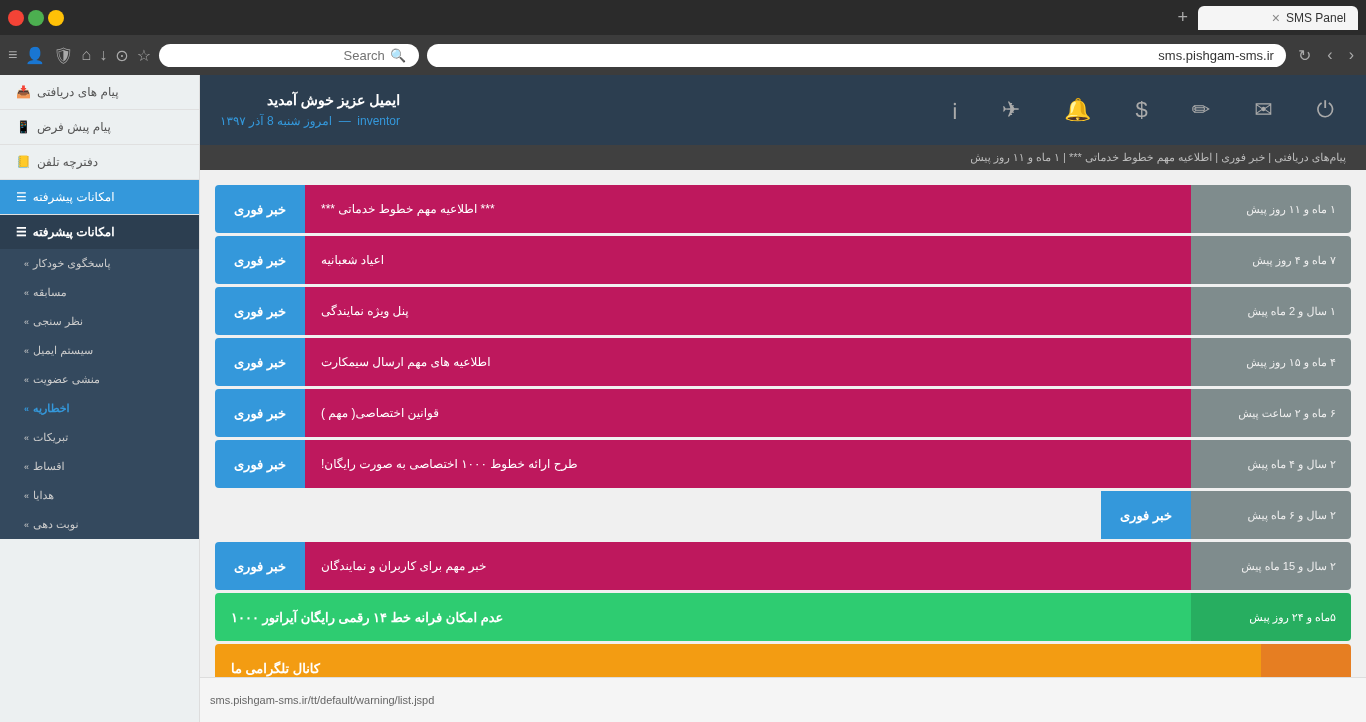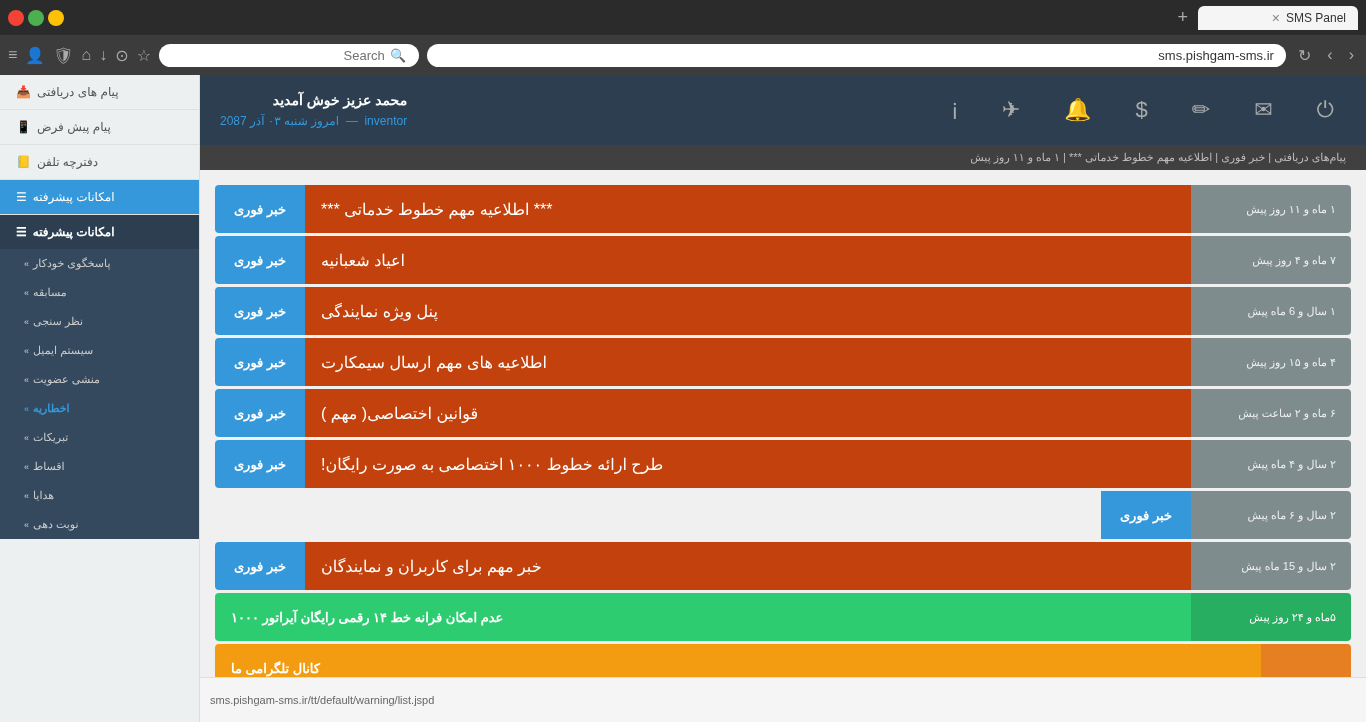--- a/index.html
+++ b/index.html
@@ -41,21 +41,21 @@
     
     .info-bar { background: #404040; padding: 6px 20px; font-size: 11px; color: #bbb; text-align: right; direction: rtl; }
 
     
     .content-wrapper { padding: 15px; overflow-y: auto; flex: 1; }
 
     
     .message-list { display: flex; flex-direction: column; gap: 3px; }
     .message-row { display: flex; align-items: stretch; border-radius: 4px; overflow: hidden; min-height: 48px; }
     .msg-type { background: #3498db; color: white; font-size: 13px; font-weight: bold; padding: 8px 16px; display: flex; align-items: center; min-width: 90px; justify-content: center; }
-    .msg-content { background: #c2410c; color: white; font-size: 16px; padding: 8px 16px; flex: 1; display: flex; align-items: center; justify-content: flex-end; text-align: right; }
+    .msg-content { background: #be185d; color: white; font-size: 12px; padding: 8px 16px; flex: 1; display: flex; align-items: center; justify-content: flex-end; text-align: right; }
     .msg-date { background: #7f8c8d; color: #eee; font-size: 11px; padding: 8px 15px; display: flex; align-items: center; min-width: 160px; justify-content: flex-start; }
     .message-row.green .msg-content { background: #2ecc71; }
     .message-row.green .msg-date { background: #27ae60; color: white; }
 
     
     .message-row.orange .msg-type { background: #e67e22; }
     .message-row.orange .msg-content { background: #f39c12; }
 
     
     .sidebar { width: 200px; background: #ecf0f1; border-right: 1px solid #ddd; overflow-y: auto; display: flex; flex-direction: column; }
@@ -114,45 +114,45 @@
 
     <div class="top-nav">
       <span class="nav-icon">⏻</span>
       <span class="nav-icon">✉</span>
       <span class="nav-icon">✏</span>
       <span class="nav-icon">$</span>
       <span class="nav-icon">🔔</span>
       <span class="nav-icon">✈</span>
       <span class="nav-icon">ℹ</span>
       <div class="user-info">
-        <div class="user-name">محمد عزیز خوش آمدید</div>
+        <div class="user-name">ایمیل عزیز خوش آمدید</div>
         <div class="user-sub">
           <span>inventor</span>
           &nbsp;—&nbsp;
-          <span>امروز شنبه ۰۳ آذر 2087</span>
+          <span>امروز شنبه 8 آذر ۱۳۹۷</span>
         </div>
       </div>
     </div>
 
     <div class="info-bar">پیام‌های دریافتی | خبر فوری | اطلاعیه مهم خطوط خدماتی *** | ۱ ماه و ۱۱ روز پیش</div>
 
     <div class="content-wrapper">
       <div class="message-list" id="msg-list">
       <div class="message-row ">
       <div class="msg-date">۱ ماه و ۱۱ روز پیش</div>
       <div class="msg-content">*** اطلاعیه مهم خطوط خدماتی ***</div>
       <div class="msg-type">خبر فوری</div>
     </div>
           <div class="message-row ">
       <div class="msg-date">۷ ماه و ۴ روز پیش</div>
       <div class="msg-content">اعیاد شعبانیه</div>
       <div class="msg-type">خبر فوری</div>
     </div>
           <div class="message-row ">
-      <div class="msg-date">۱ سال و 6 ماه پیش</div>
+      <div class="msg-date">۱ سال و 2 ماه پیش</div>
       <div class="msg-content">پنل ویژه نمایندگی</div>
       <div class="msg-type">خبر فوری</div>
     </div>
           <div class="message-row ">
       <div class="msg-date">۴ ماه و ۱۵ روز پیش</div>
       <div class="msg-content">اطلاعیه های مهم ارسال سیمکارت</div>
       <div class="msg-type">خبر فوری</div>
     </div>
           <div class="message-row ">
       <div class="msg-date">۶ ماه و ۲ ساعت پیش</div>

